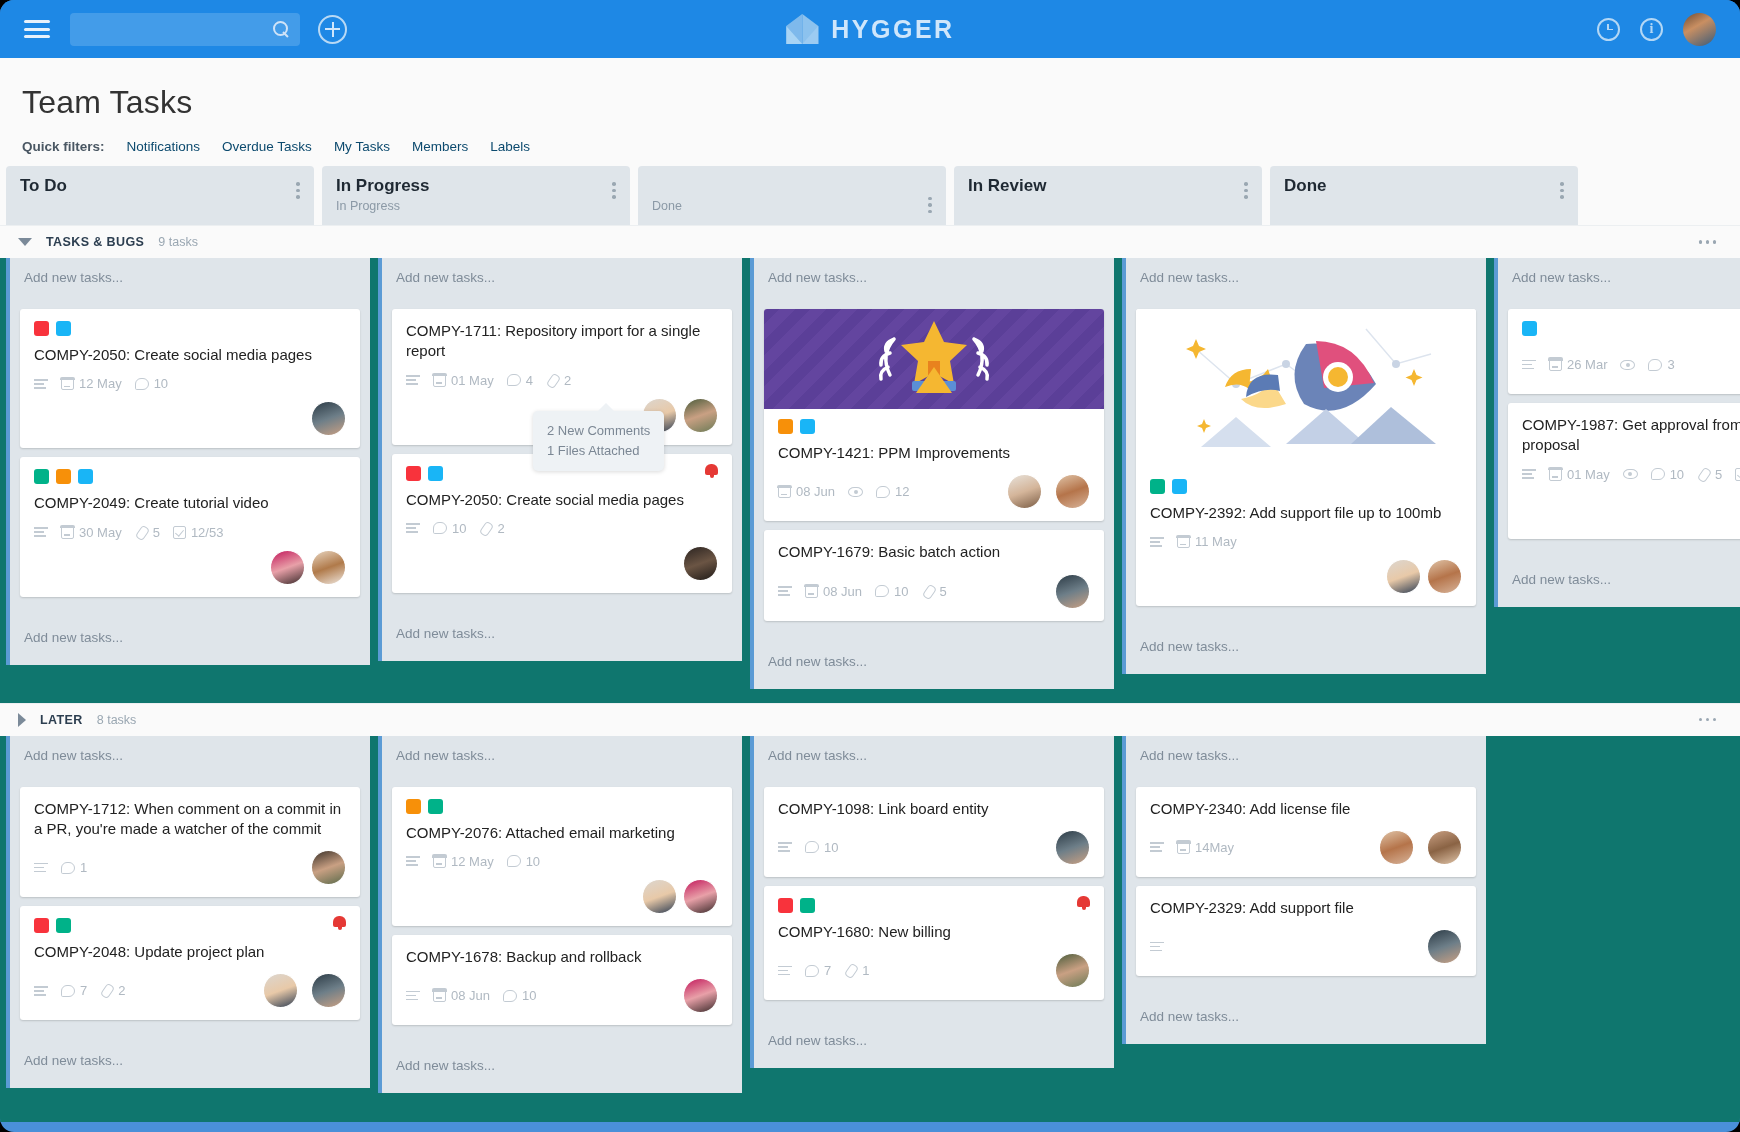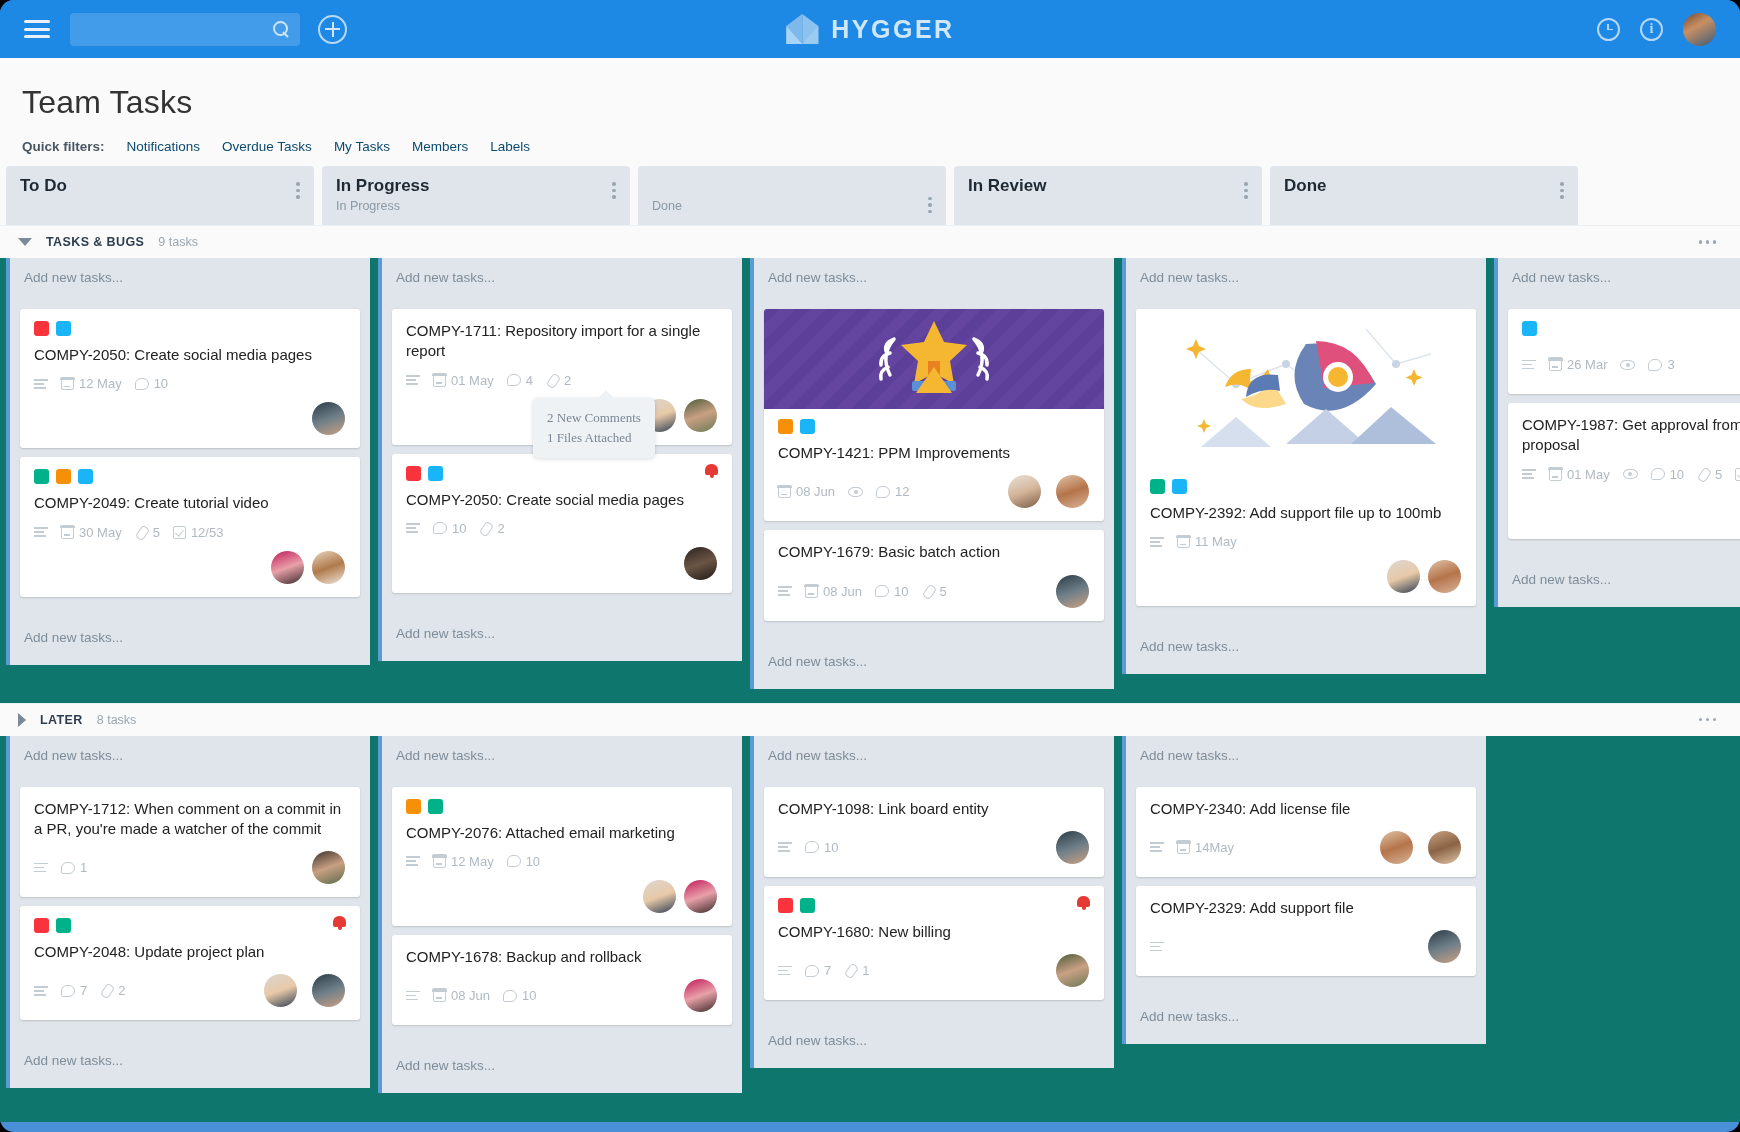--- a/index.html
+++ b/index.html
@@ -793,19 +793,19 @@
                 </span>
               <span style="flex:1"></span>
               <span class="av" style="background:linear-gradient(160deg,#2b3a45,#6d7e88,#c9a083)"></span>
             </div>
           </div>
         </div>
         <div class="addnew">Add new tasks...</div>
       </div>
     </div>
 
-    <div class="tooltip" style="left:533px; top:232px;font-family:Liberation Serif, serif;">
+    <div class="tooltip" style="left:533px; top:245px;">
       <div>2 New Comments</div>
       <div>1 Files Attached</div>
     </div>
 
   </div>
 </div>
 
 </body></html>

